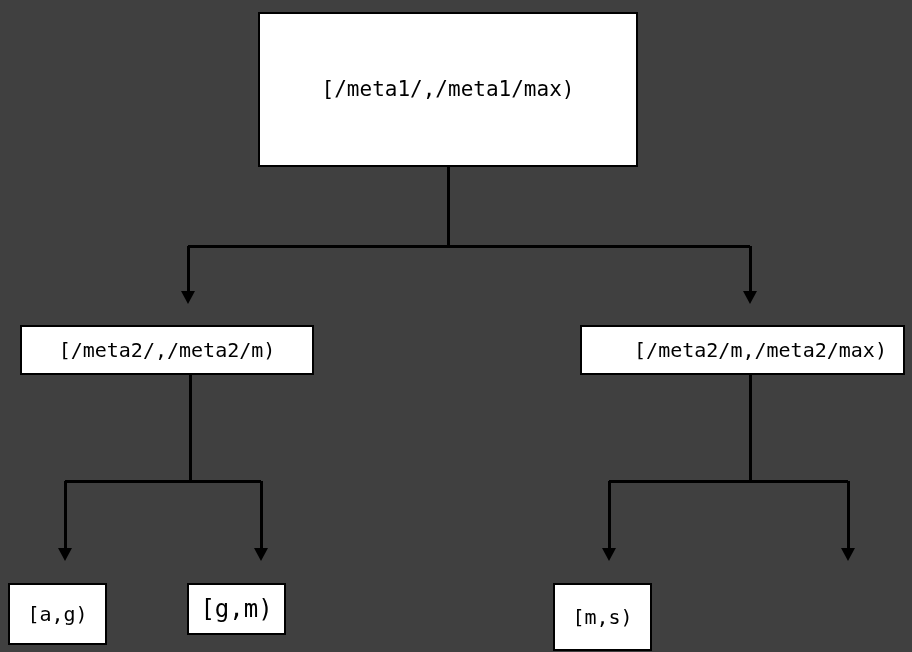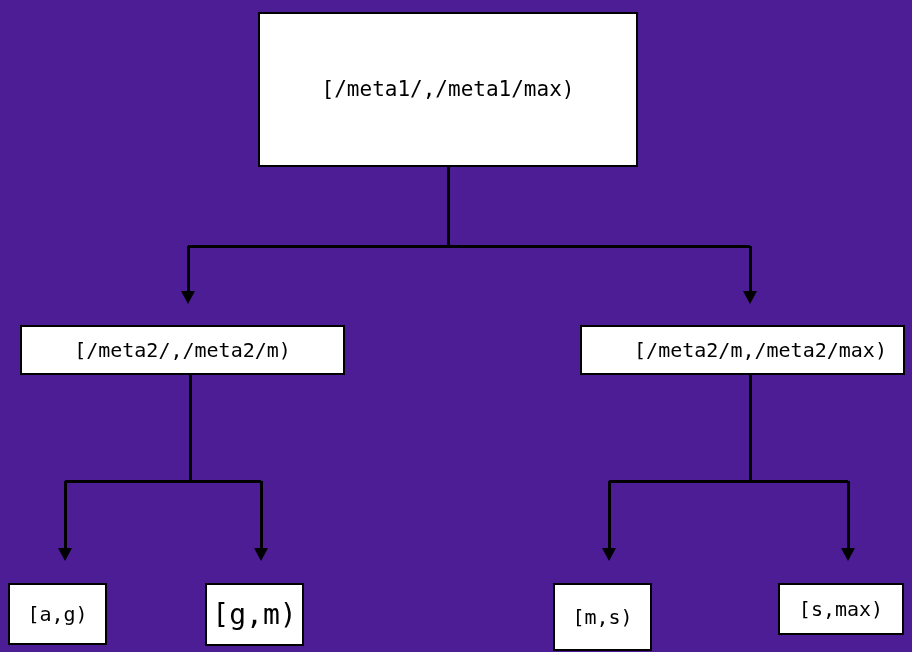--- a/index.html
+++ b/index.html
@@ -8,21 +8,21 @@
     padding: 0;
     background: #ffffff;
   }
   body {
     font-family: "DejaVu Sans Mono", "Liberation Mono", monospace;
   }
   #diagram-root {
     position: relative;
     width: 912px;
     height: 652px;
-    background: #4c1d95;
+    background: #404040;
     overflow: hidden;
   }
   .node {
     position: absolute;
     box-sizing: border-box;
     background: #ffffff;
     border: 2px solid #000000;
     display: flex;
     align-items: center;
     justify-content: center;
@@ -38,45 +38,45 @@
   #node-root {
     left: 258px;
     top: 12px;
     width: 380px;
     height: 155px;
     font-size: 21px;
   }
   #node-left {
     left: 20px;
     top: 325px;
-    width: 325px;
+    width: 294px;
     height: 50px;
     font-size: 20px;
   }
   #node-right {
     left: 580px;
     top: 325px;
     width: 325px;
     height: 50px;
     font-size: 20px;
     padding-left: 36px;
   }
   #node-leaf-ag {
     left: 8px;
     top: 583px;
     width: 99px;
     height: 62px;
     font-size: 20px;
   }
   #node-leaf-gm {
-    left: 205px;
+    left: 187px;
     top: 583px;
     width: 99px;
-    height: 63px;
-    font-size: 28px;
+    height: 52px;
+    font-size: 24px;
   }
   #node-leaf-ms {
     left: 553px;
     top: 583px;
     width: 99px;
     height: 68px;
     font-size: 20px;
   }
   #node-leaf-smax {
     left: 778px;
@@ -154,17 +154,14 @@
   </div>
 
   <div class="node" id="node-leaf-gm">
     <span class="node-label">[g,m)</span>
   </div>
 
   <div class="node" id="node-leaf-ms">
     <span class="node-label">[m,s)</span>
   </div>
 
-  <div class="node" id="node-leaf-smax">
-    <span class="node-label">[s,max)</span>
-  </div>
 
 </div>
 
 </body></html>

